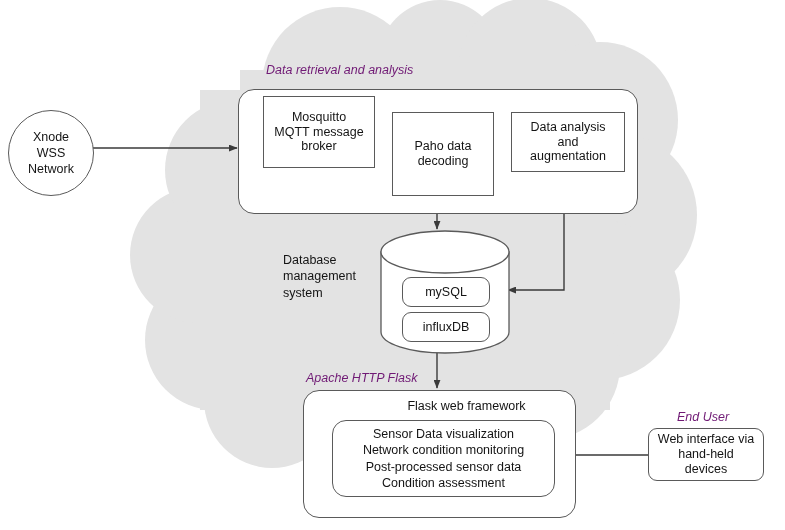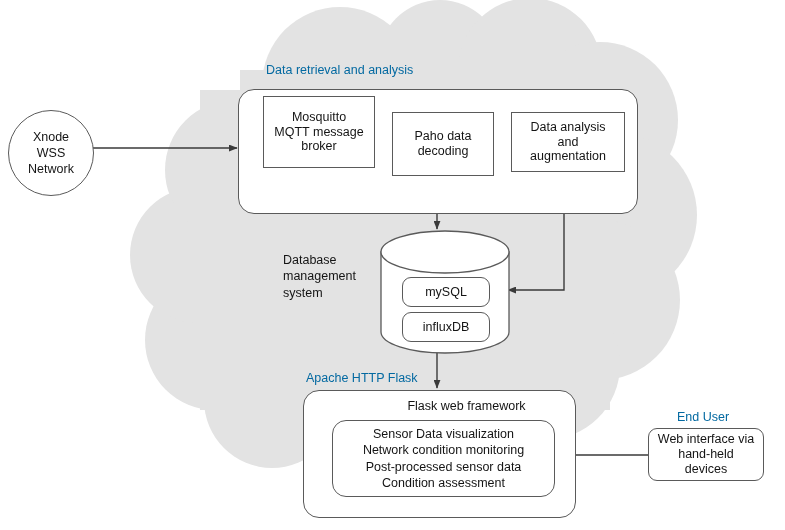--- a/index.html
+++ b/index.html
@@ -61,22 +61,23 @@
     display: flex;
     align-items: center;
     justify-content: center;
     text-align: center;
     line-height: 1.3;
     color: #141414;
   }
   .caption {
     position: absolute;
     white-space: nowrap;
-    color: #0369a1;
+    color: #701a75;
     background: transparent;
+    font-style: italic;
   }
   .multiline {
     white-space: pre-line;
   }
   .cyl-label {
     position: absolute;
     white-space: pre-line;
     text-align: left;
     line-height: 1.3;
     color: #141414;
@@ -178,21 +179,21 @@
 Network</div>
 
   <div class="caption" style="left:266px; top:63px; font-size:12.5px;">Data retrieval and analysis</div>
 
   <div class="node node-container" style="left:238px; top:89px; width:400px; height:125px;"></div>
 
   <div class="node node-rect multiline" style="left:263px; top:96px; width:112px; height:72px; font-size:12.5px;">Mosquitto
 MQTT message
 broker</div>
 
-  <div class="node node-rect multiline" style="left:392px; top:112px; width:102px; height:64px; font-size:12.5px;">Paho data
+  <div class="node node-rect multiline" style="left:392px; top:112px; width:102px; height:84px; font-size:12.5px;">Paho data
 decoding</div>
 
   <div class="node node-rect multiline" style="left:511px; top:112px; width:114px; height:60px; font-size:12.5px;">Data analysis
 and
 augmentation</div>
 
   <div class="cyl-label" style="left:283px; top:252px; font-size:12.5px;">Database
 management
 system</div>
 

